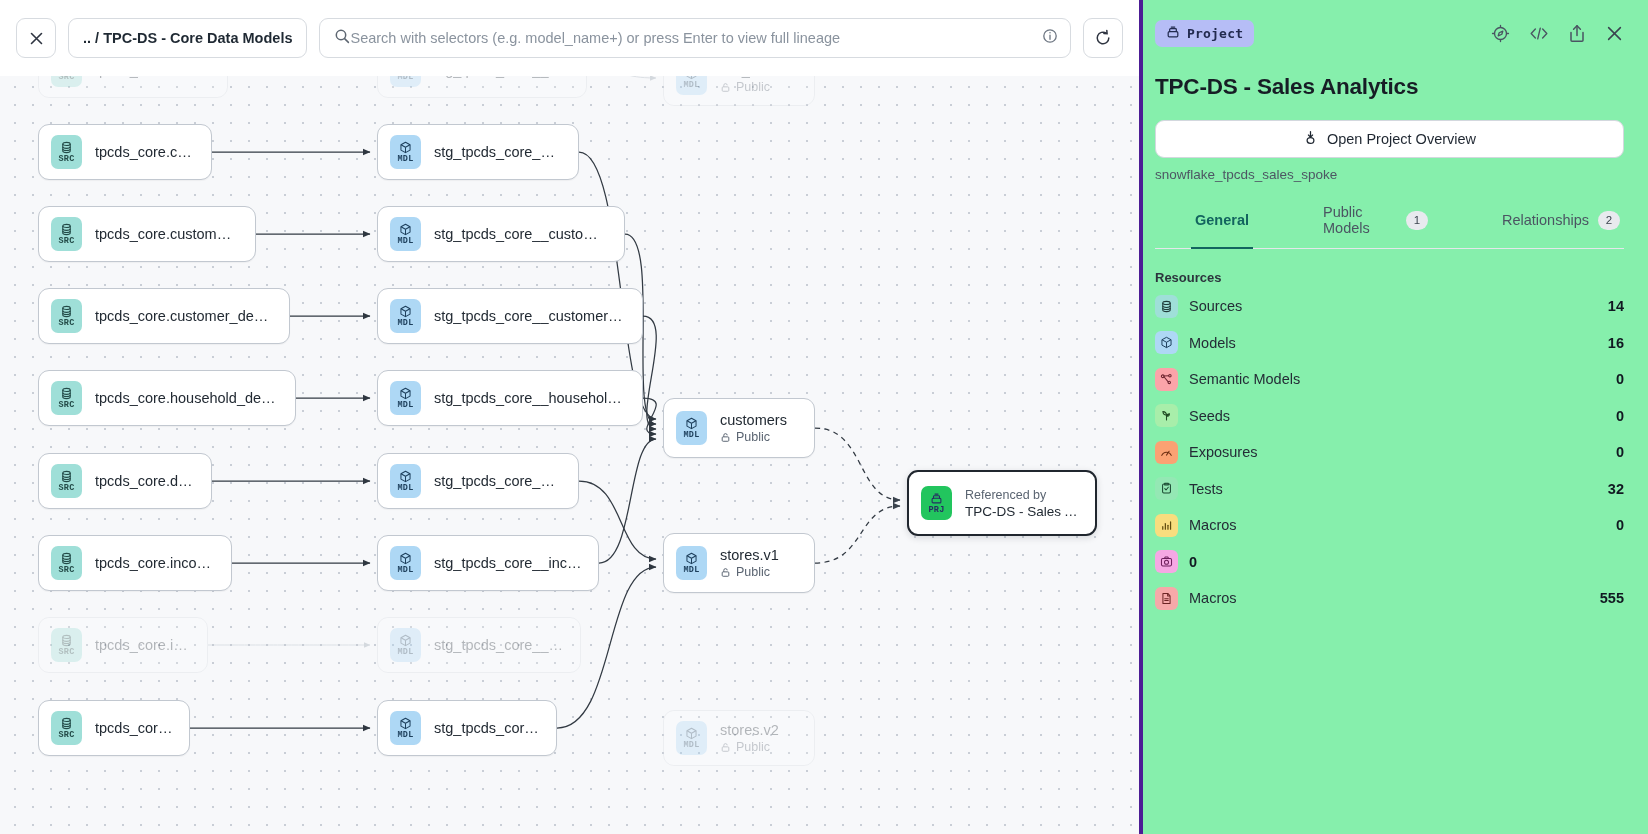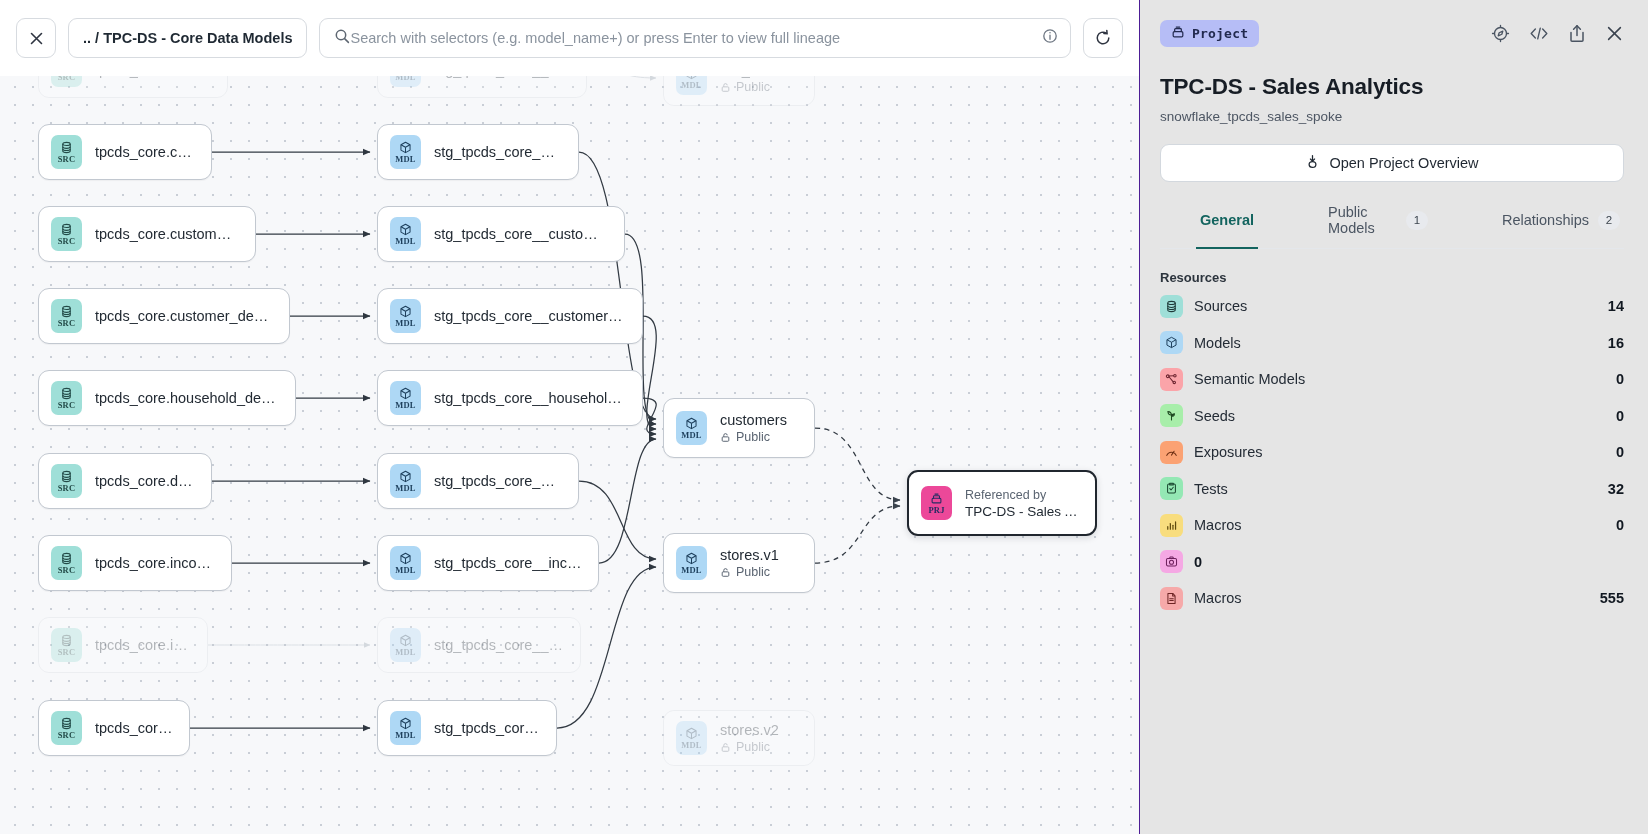--- a/index.html
+++ b/index.html
@@ -72,24 +72,24 @@
   .node.faded { opacity: 0.32; border-color: #d6dae0; box-shadow:none; background: rgba(255,255,255,0.55); }
   .node.selected { border: 2px solid #20262e; box-shadow: 0 2px 7px rgba(20,25,35,0.14); }
 
   .nbadge {
     width: 31px; height: 34px; border-radius: 7px;
     display: flex; flex-direction: column; align-items: center;
     justify-content: center; flex: none; gap: 0px;
   }
   .nbadge.src { background: #9fdfd8; color: #234b48; }
   .nbadge.mdl { background: #aed8f5; color: #1d3f5c; }
-  .nbadge.prj { background: #ec4899; color: #262c63; }
+  .nbadge.prj { background: #22c55e; color: #262c63; }
   .nbadge svg { display: block; }
   .nbadge .abbr {
-    font-family: Liberation Serif, serif;
+    font-family: Liberation Mono, monospace;
     font-size: 8.5px; line-height: 9px; letter-spacing: .2px;
     font-weight: 700; margin-top: 1px;
   }
   .nbody { display: flex; flex-direction: column; gap: 2px; min-width: 0; }
   .nlabel {
     font-size: 14.5px; color: #222a33; white-space: nowrap;
     overflow: hidden; text-overflow: ellipsis;
   }
   .nlabel.small { font-size: 13.5px; }
   .nsub {
@@ -97,23 +97,23 @@
     display: flex; align-items: center; gap: 5px;
   }
   .nsub svg { display:block; }
   .ncaption { font-size: 12.5px; color: #5a6471; }
 
   
   #edges { position: absolute; inset: 0; z-index: 8; pointer-events: none; }
 
   
   #side {
-    width: 509px; height: 834px; background: #e5e5e5;
-    border-left: 1px solid #4c1d95;
-    padding: 18px 24px 0 20px;
+    width: 509px; height: 834px; background: #86efac;
+    border-left: 4px solid #4c1d95;
+    padding: 18px 24px 0 12px;
     position: relative;
   }
   #side-top { display: flex; align-items: center; justify-content: space-between; height: 30px; }
   #kind-chip {
     display: inline-flex; align-items: center; gap: 7px;
     background: #b6bdf6; color: #222a4f;
     border-radius: 7px; padding: 5px 11px;
     font-family: "DejaVu Sans Mono", monospace;
     font-size: 13px; font-weight: 700; letter-spacing: .2px;
     cursor: pointer;
@@ -623,33 +623,33 @@
         </span>
         <span class="act">
           <svg width="19" height="19" viewBox="0 0 19 19" fill="none" stroke="#3a434f" stroke-width="1.5" stroke-linecap="round">
             <path d="M3.6 3.6 L15.4 15.4 M15.4 3.6 L3.6 15.4"></path>
           </svg>
         </span>
       </div>
     </div>
 
     <div id="side-title">TPC-DS - Sales Analytics</div>
-    <div id="side-sub">snowflake_tpcds_sales_spoke</div>
-
     <div id="overview-btn">
       <span>
         <svg width="15" height="15" viewBox="0 0 16 16" fill="none" stroke="#1f2731" stroke-width="1.35" stroke-linecap="round" stroke-linejoin="round">
           <path d="M8 1.8 L8 7.4"></path>
           <path d="M5.8 5.4 L8 7.6 L10.2 5.4"></path>
           <ellipse cx="8" cy="11.2" rx="3.6" ry="3.1"></ellipse>
         </svg>
       </span>
       <span>Open Project Overview</span>
     </div>
 
+    <div id="side-sub">snowflake_tpcds_sales_spoke</div>
+
     <div id="tabs">
         <div class="tab active">
           <span>General</span>
         </div>
         <div class="tab">
           <span>Public Models</span>
           <span class="tab-count">1</span>
         </div>
         <div class="tab">
           <span>Relationships</span>

